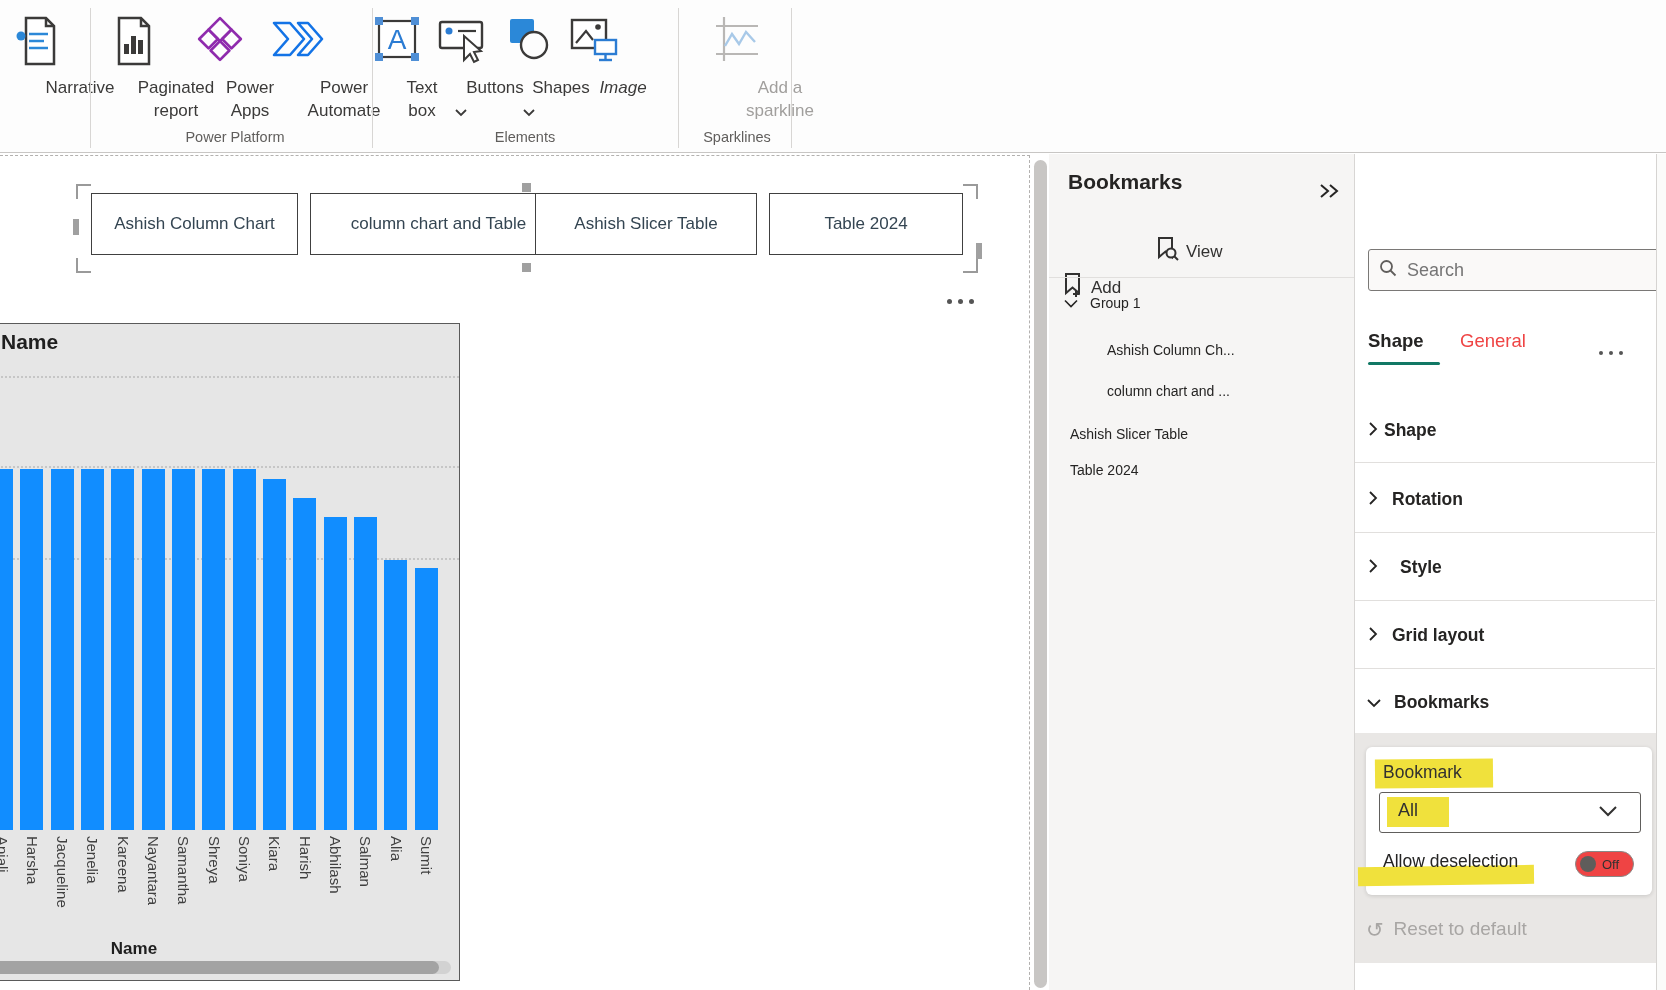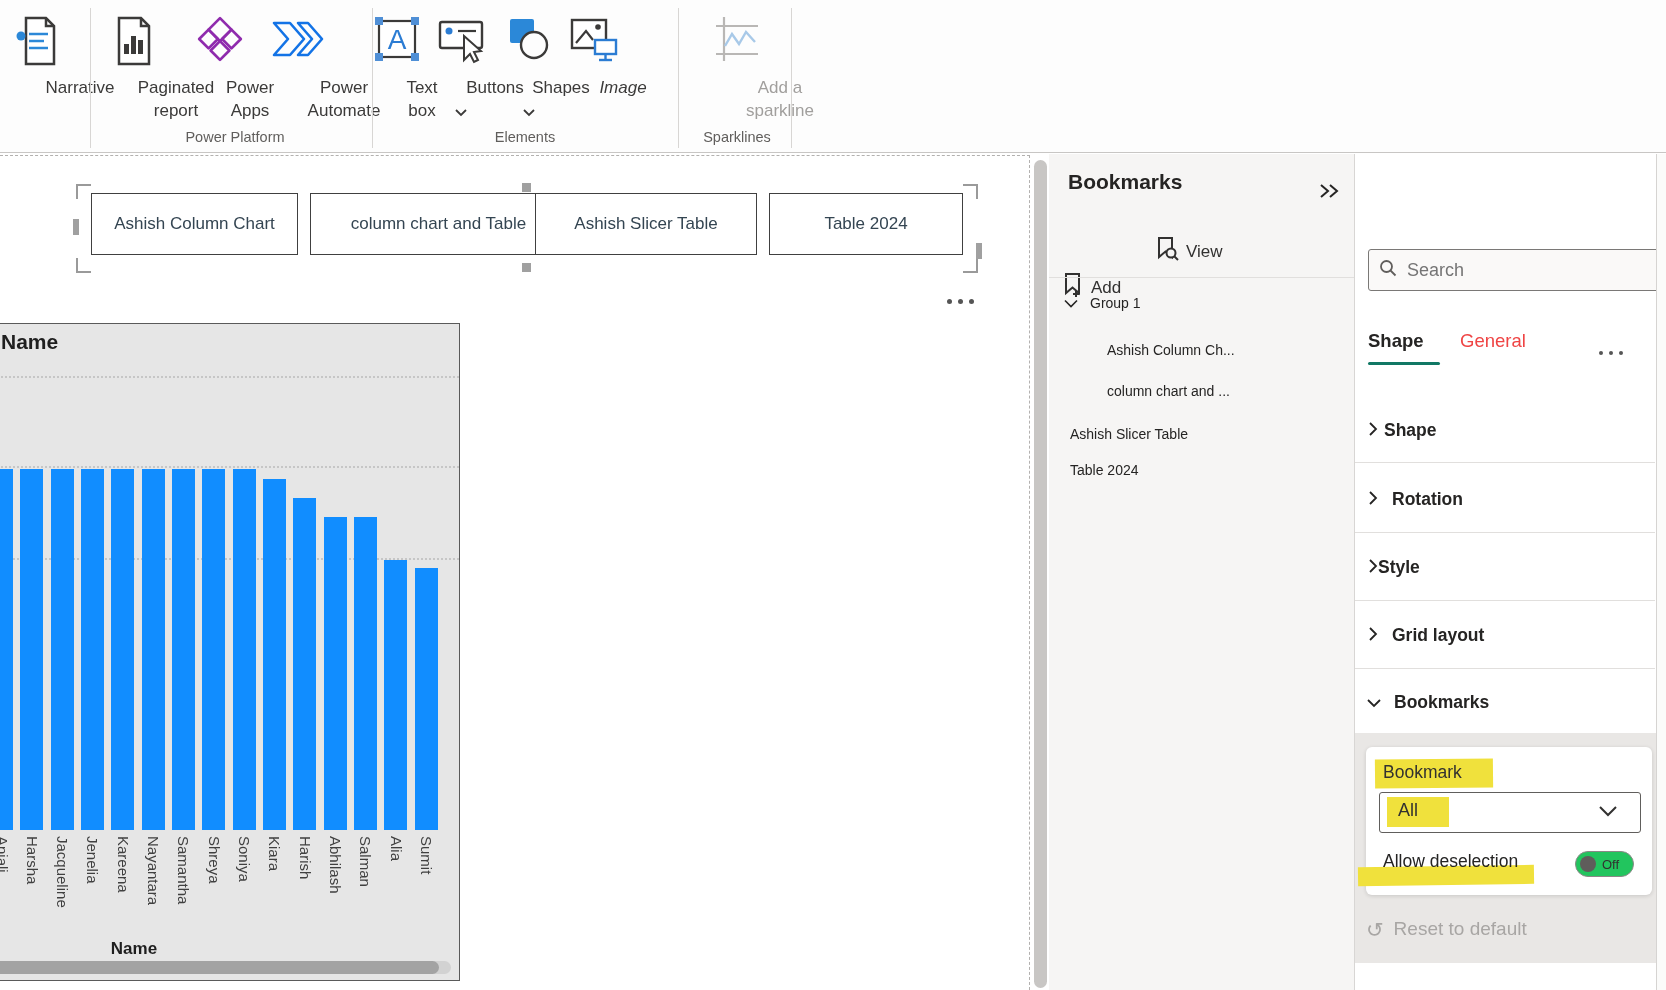--- a/index.html
+++ b/index.html
@@ -52,21 +52,21 @@
   .tab{font-size:18.5px;color:#ef4444;}
   .tab.active{font-weight:700;color:#252423;}
   .tab-underline{height:3px;background:var(--accent,#117865);border-radius:2px;}
   .section-label{font-size:17.5px;font-weight:600;color:#252423;}
   .card{left:1366px;top:747px;width:286px;height:148px;background:#fff;border-radius:6px;
         box-shadow:0 1px 4px rgba(0,0,0,.14);}
   .hl{background:var(--yellow,#F0E13C);}
   .dd{left:1379px;top:792px;width:260px;height:39px;background:#fff;border:1px solid #605e5c;
       border-radius:3px;}
   .toggle{left:1575px;top:851px;width:59px;height:26px;border:1px solid #8a8886;border-radius:14px;
-          background:#22c55e;display:flex;align-items:center;padding:0 4px;box-sizing:border-box;gap:6px;}
+          background:#ef4444;display:flex;align-items:center;padding:0 4px;box-sizing:border-box;gap:6px;}
   .knob{width:16px;height:16px;border-radius:50%;background:#5f5d5b;}
   .reset{color:#a8a6a4;}
   .right-strip{left:1656px;top:154px;width:10px;height:836px;background:#fbfbfa;border-left:1px solid #d6d4d2;}
 </style>
 </head>
 <body>
 
 <div id="app">
 
   <div class="abs ribbon">
@@ -355,21 +355,21 @@
     <span class="section-label">Shape</span>
   </div>
   <div class="abs hline" style="left:1355px;top:462px;width:300px;"></div>
   <div class="abs" style="left:1368px;top:489px;display:flex;align-items:center;gap:14px;">
     <span><svg width="10" height="16" viewBox="0 0 10 16">
           <polyline points="2,2 8,8 2,14" fill="none" stroke="#252423" stroke-width="1.8"></polyline>
         </svg></span>
     <span class="section-label">Rotation</span>
   </div>
   <div class="abs hline" style="left:1355px;top:532px;width:300px;"></div>
-  <div class="abs" style="left:1368px;top:557px;display:flex;align-items:center;gap:0;">
+  <div class="abs" style="left:1368px;top:557px;display:flex;align-items:center;gap:22px;">
     <span><svg width="10" height="16" viewBox="0 0 10 16">
           <polyline points="2,2 8,8 2,14" fill="none" stroke="#252423" stroke-width="1.8"></polyline>
         </svg></span>
     <span class="section-label">Style</span>
   </div>
   <div class="abs hline" style="left:1355px;top:600px;width:300px;"></div>
   <div class="abs" style="left:1368px;top:625px;display:flex;align-items:center;gap:14px;">
     <span><svg width="10" height="16" viewBox="0 0 10 16">
           <polyline points="2,2 8,8 2,14" fill="none" stroke="#252423" stroke-width="1.8"></polyline>
         </svg></span>

